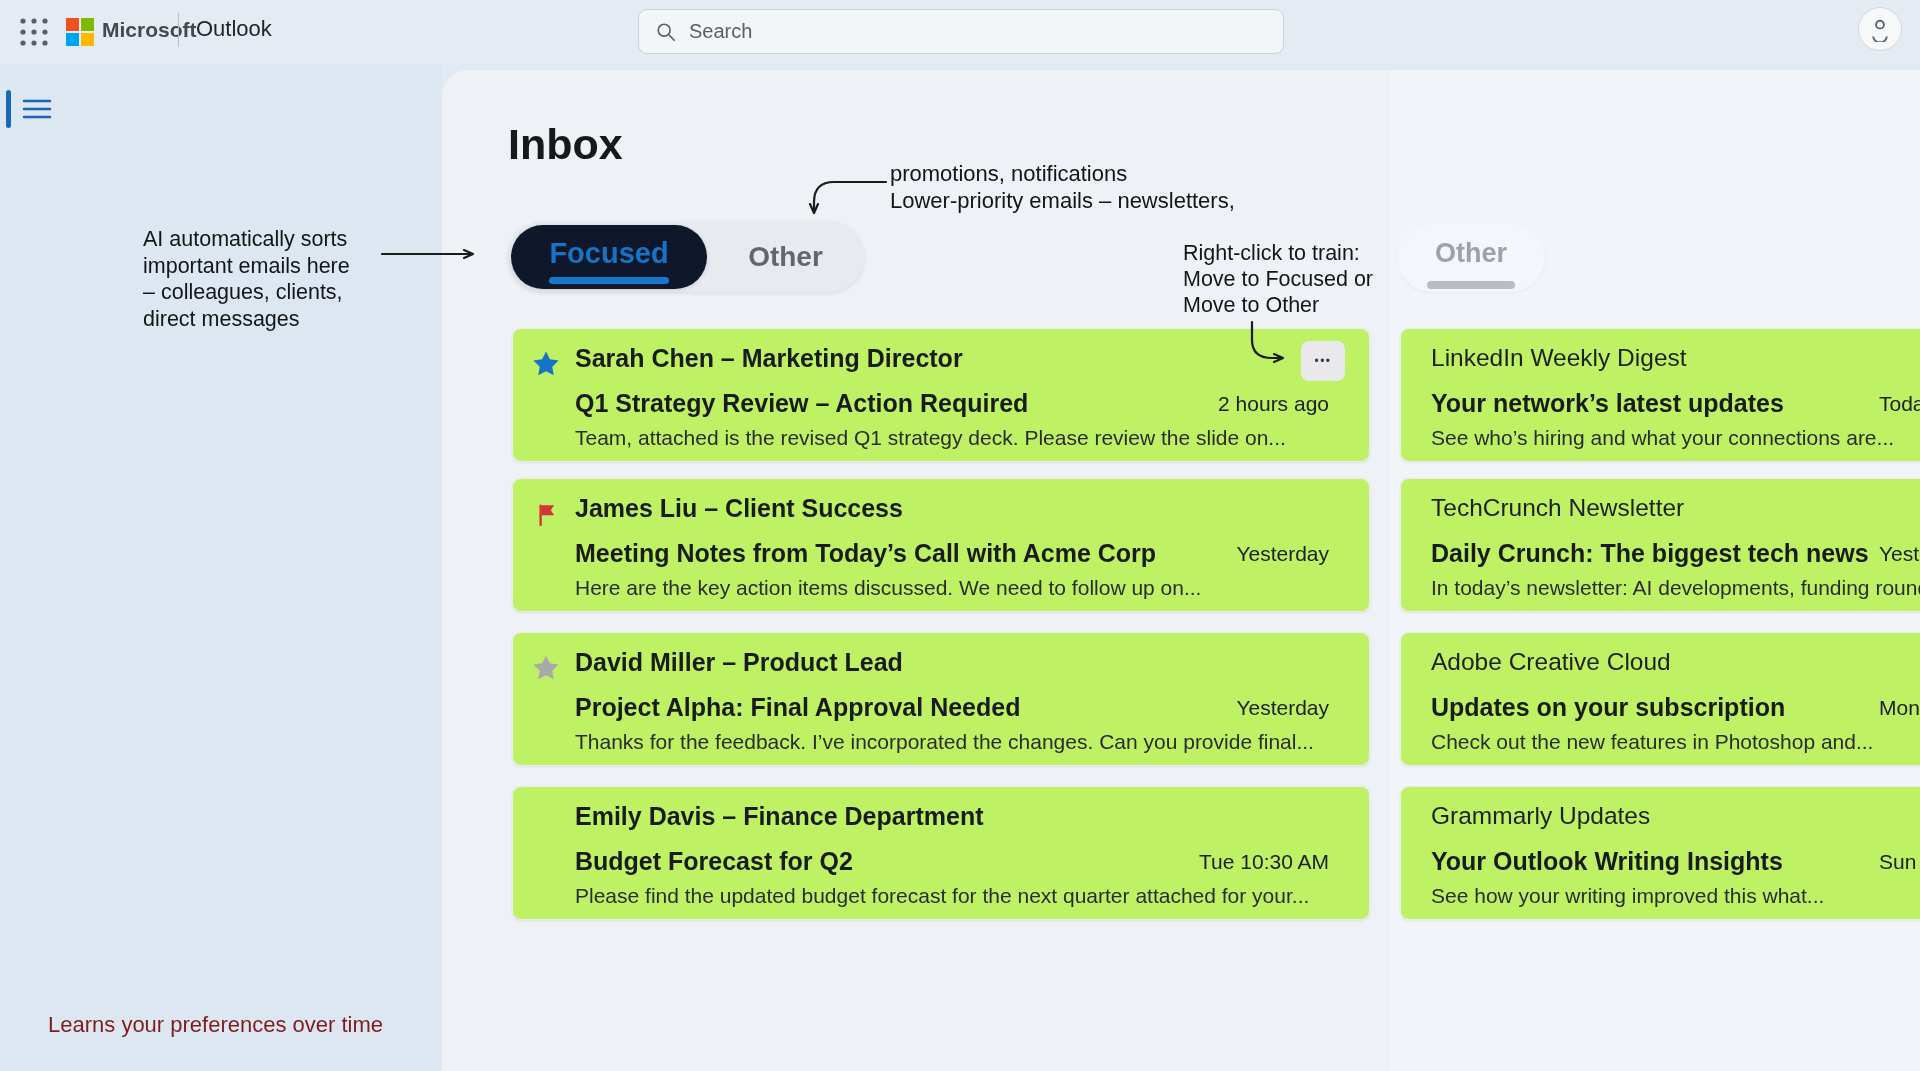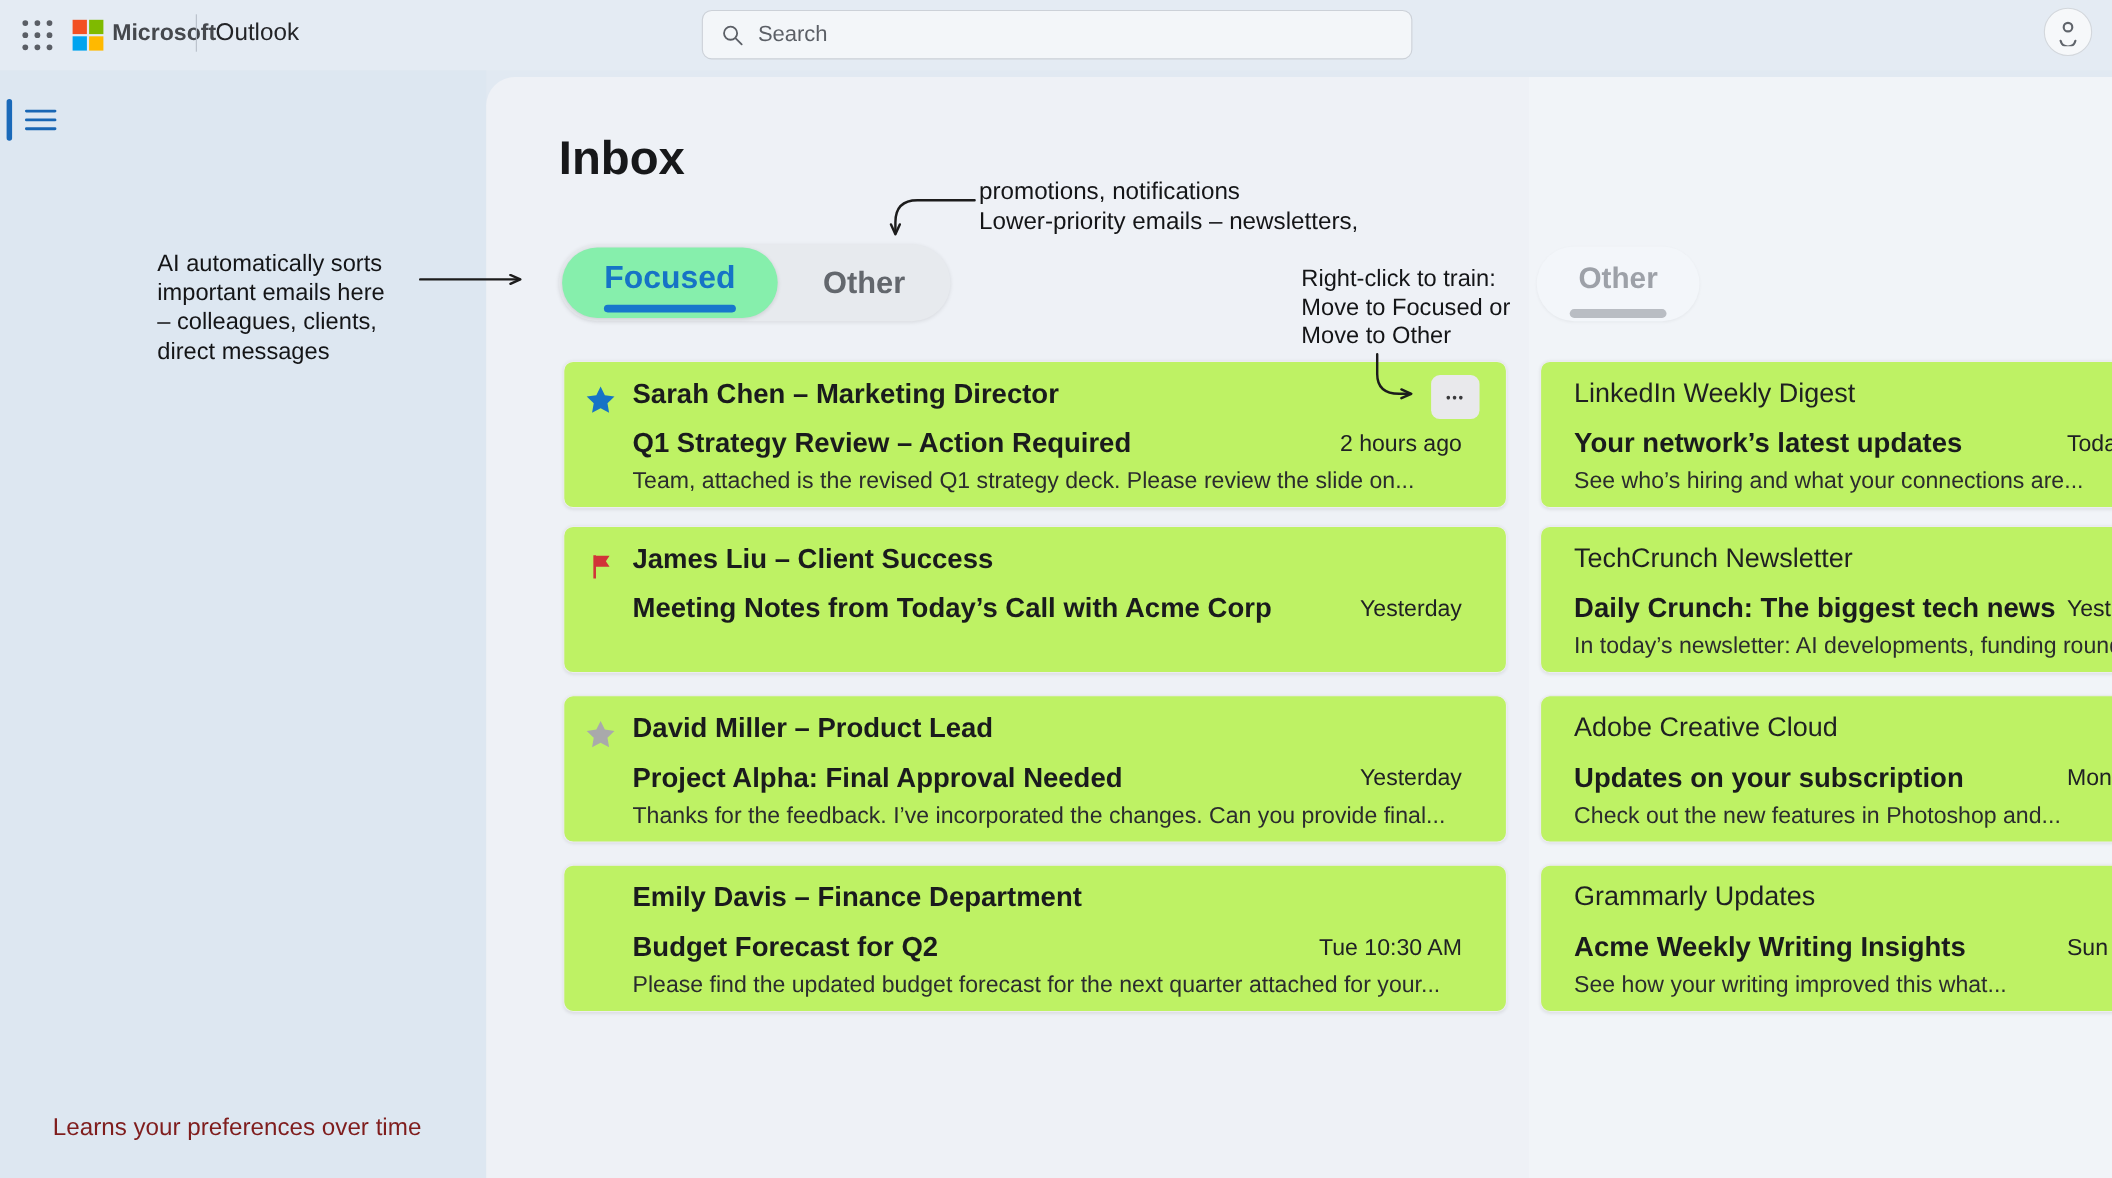--- a/index.html
+++ b/index.html
@@ -38,21 +38,21 @@
   .side-footer { position:absolute; left:48px; top:948px; font-size:22px; color:#7f1d1d; white-space:nowrap; }
   
   .main-panel { position:absolute; left:442px; top:70px; right:0; bottom:0;
                 background:#eef1f6; border-radius:26px 0 0 0; }
   .right-panel { position:absolute; left:1390px; top:70px; right:0; bottom:0; background:#f1f4f8; }
   .page-title { position:absolute; left:508px; top:120px; font-size:43px; font-weight:700; color:#17181a; }
   
   .tabs-pill { position:absolute; left:508px; top:222px; width:356px; height:70px; border-radius:35px;
                background:#e7eaee; box-shadow:0 1px 4px rgba(0,0,0,.10); }
   .tab-focused { position:absolute; left:3px; top:3px; width:196px; height:64px; border-radius:32px;
-                 background:#86efac; box-shadow:0 1px 4px rgba(0,0,0,.13);
+                 background:#0f172a; box-shadow:0 1px 4px rgba(0,0,0,.13);
                  display:flex; align-items:center; justify-content:center; cursor:pointer; }
   .tab-focused .lbl { font-size:29px; font-weight:700; color:#1673c6; margin-bottom:8px; }
   .tab-focused .underline { position:absolute; left:38px; bottom:5px; width:120px; height:7px;
                             border-radius:3.5px; background:#1777cc; }
   .tab-other { position:absolute; left:199px; top:0; width:157px; height:70px;
                display:flex; align-items:center; justify-content:center;
                font-size:28px; font-weight:600; color:#63676d; cursor:pointer; }
   .other-col-pill { position:absolute; left:1397px; top:224px; width:148px; height:68px; border-radius:34px;
                     background:#f3f6fa; box-shadow:0 1px 3px rgba(0,0,0,.05);
                     display:flex; align-items:center; justify-content:center; cursor:pointer; }
@@ -188,20 +188,21 @@
 <div class="card f-card" style="top:478px">
   <span class="mail-icon" style="left:21px; top:23px">
     <svg width="26" height="26" viewBox="0 0 24 24" fill="#d13438">
       <path d="M5 2.5h2.2V22H5z"></path>
         <path d="M7 3h11.6l-3.1 4.6 3.1 4.6H7z"></path>
     </svg>
   </span>
   <div class="sender">James Liu – Client Success</div>
   <div class="subject">Meeting Notes from Today’s Call with Acme Corp</div>
   <div class="time">Yesterday</div>
+  <div class="preview">Here are the key action items discussed. We need to follow up on...</div>
 </div>
 
 <div class="card f-card" style="top:632px">
   <span class="mail-icon">
     <svg width="30" height="30" viewBox="0 0 24 24" fill="#a9a9ab">
       <path d="M12 1.9l3.1 6.3 7 1-5.1 4.9 1.2 6.9L12 17.7 5.8 21l1.2-6.9L1.9 9.2l7-1z"></path>
     </svg>
   </span>
   <div class="sender">David Miller – Product Lead</div>
   <div class="subject">Project Alpha: Final Approval Needed</div>
@@ -232,21 +233,21 @@
 
 <div class="card o-card" style="top:632px">
   <div class="sender">Adobe Creative Cloud</div>
   <div class="subject">Updates on your subscription</div>
   <div class="time">Mon</div>
   <div class="preview">Check out the new features in Photoshop and...</div>
 </div>
 
 <div class="card o-card" style="top:786px">
   <div class="sender">Grammarly Updates</div>
-  <div class="subject">Acme Weekly Writing Insights</div>
+  <div class="subject">Your Outlook Writing Insights</div>
   <div class="time">Sun</div>
   <div class="preview">See how your writing improved this what...</div>
 </div>
 
 <svg class="overlay" viewBox="0 0 1920 1071">
   <defs>
     <marker id="ah" markerWidth="14" markerHeight="12" refX="9" refY="5" orient="auto" markerUnits="userSpaceOnUse">
       <path d="M1 1 L10 5 L1 9" fill="none" stroke="#1c1c1c" stroke-width="2.2" stroke-linecap="round" stroke-linejoin="round"></path>
     </marker>
   </defs>

